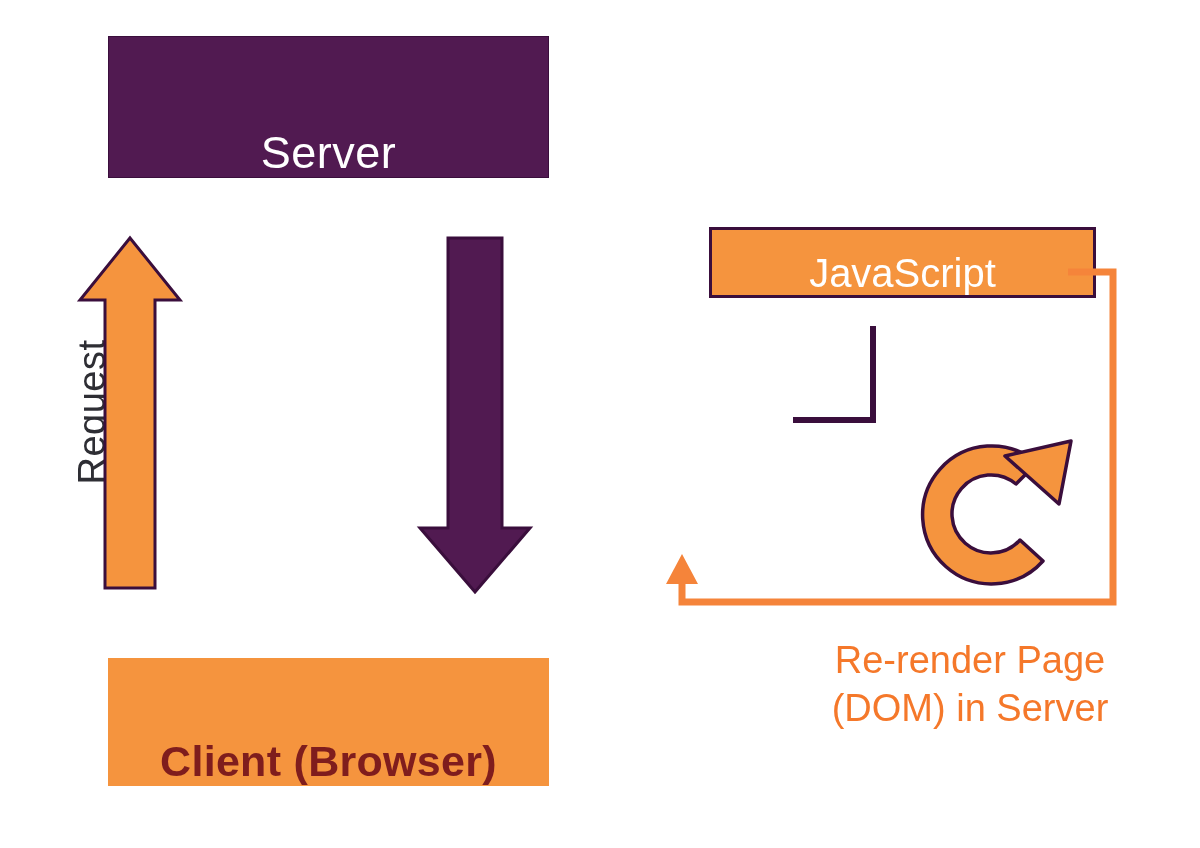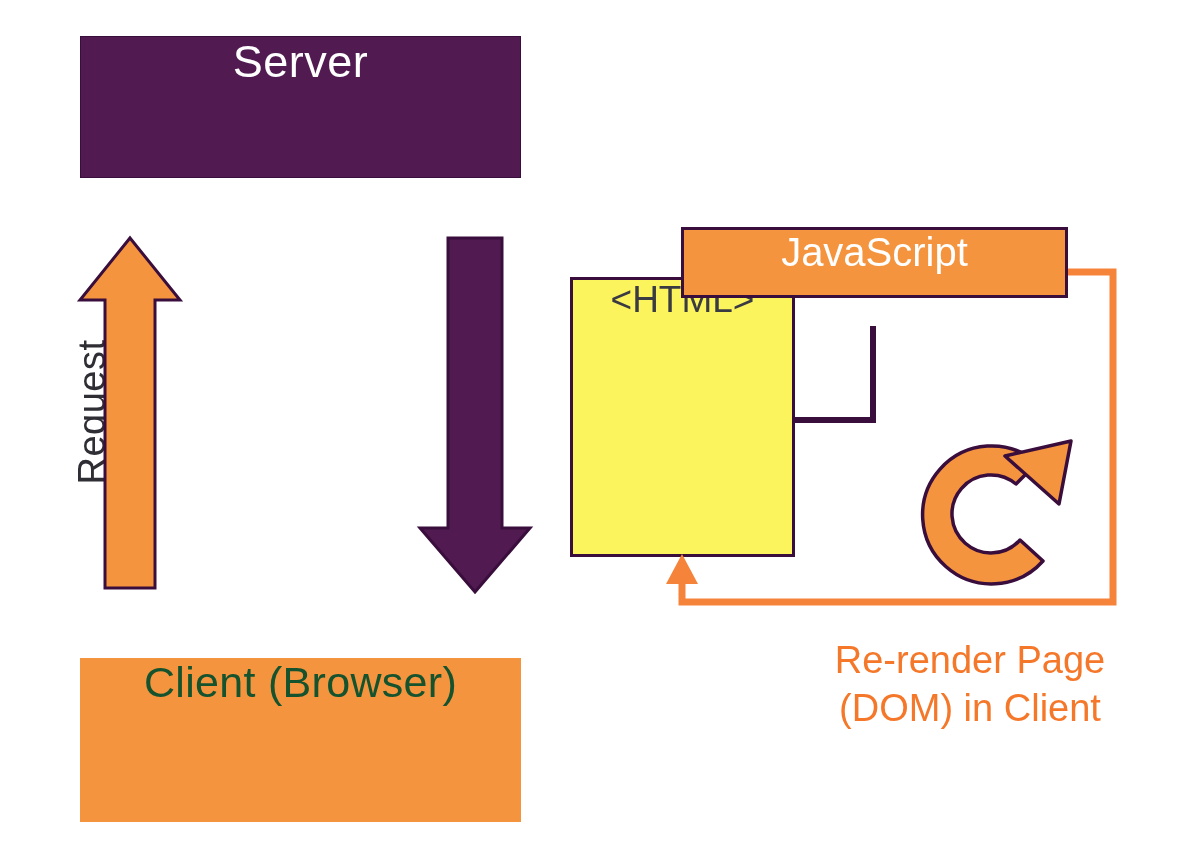--- a/index.html
+++ b/index.html
@@ -14,51 +14,53 @@
   #canvas {
     position: relative;
     width: 1200px;
     height: 848px;
     background: #ffffff;
     overflow: hidden;
   }
   .box {
     position: absolute;
     display: flex;
-    align-items: flex-start;
+    align-items: flex-end;
     justify-content: center;
     box-sizing: border-box;
     text-align: center;
     line-height: 1.1;
+    margin-left: 28px;
   }
 
   
   #server-box {
     left: 80px;
     top: 36px;
     width: 441px;
     height: 142px;
     background: #511A51;
     border: 1.5px solid #3A0E3C;
     color: #ffffff;
     font-size: 45px;
     letter-spacing: 0.5px;
   }
 
   
   #client-box {
     left: 80px;
     top: 658px;
     width: 441px;
-    height: 164px;
+    height: 128px;
     background: #F5943E;
     border: 1px solid #F5943E;
-    color: #14532d;
+    color: #7f1d1d;
     font-size: 43px;
     letter-spacing: 0.3px;
+    font-weight: bold;
   }
 
   
   #html-box {
     left: 570px;
     top: 277px;
     width: 225px;
     height: 280px;
     background: #FBF45D;
     border: 3px solid #3A0E3C;
@@ -139,23 +141,20 @@
   <div class="box" id="server-box">
     <span>Server</span>
   </div>
 
   <div class="box" id="client-box">
     <span>Client (Browser)</span>
   </div>
 
   <div id="request-label">Request</div>
 
-  <div class="box" id="html-box">
-    <span>&lt;HTML&gt;</span>
-  </div>
 
   <div class="box" id="javascript-box">
     <span>JavaScript</span>
   </div>
 
   <svg id="connector-top-layer" class="svg-layer" viewBox="0 0 1200 848" xmlns="http://www.w3.org/2000/svg">
     <path d="M 873 326 L 873 420 L 793 420" fill="none" stroke="#3A0E3C" stroke-width="6" stroke-linecap="butt" stroke-linejoin="miter"></path>
   </svg>
 
   <svg id="loop-layer" class="svg-layer" viewBox="0 0 1200 848" xmlns="http://www.w3.org/2000/svg">
@@ -168,15 +167,15 @@
       <path d="M 1037 463
                A 69 69 0 1 0 1043 561
                L 1020 540
                A 39 39 0 1 1 1016 484
                Z" fill="#F5943E" stroke="#3A0E3C" stroke-width="3.5" stroke-linejoin="round"></path>
       <polygon points="1005,456 1071,441 1059,504" fill="#F5943E" stroke="#3A0E3C" stroke-width="3.5" stroke-linejoin="round"></polygon>
     </g>
   </svg>
 
   <div id="rerender-caption">Re-render Page
-(DOM) in Client</div>
+(DOM) in Server</div>
 
 </div>
 
 </body></html>

